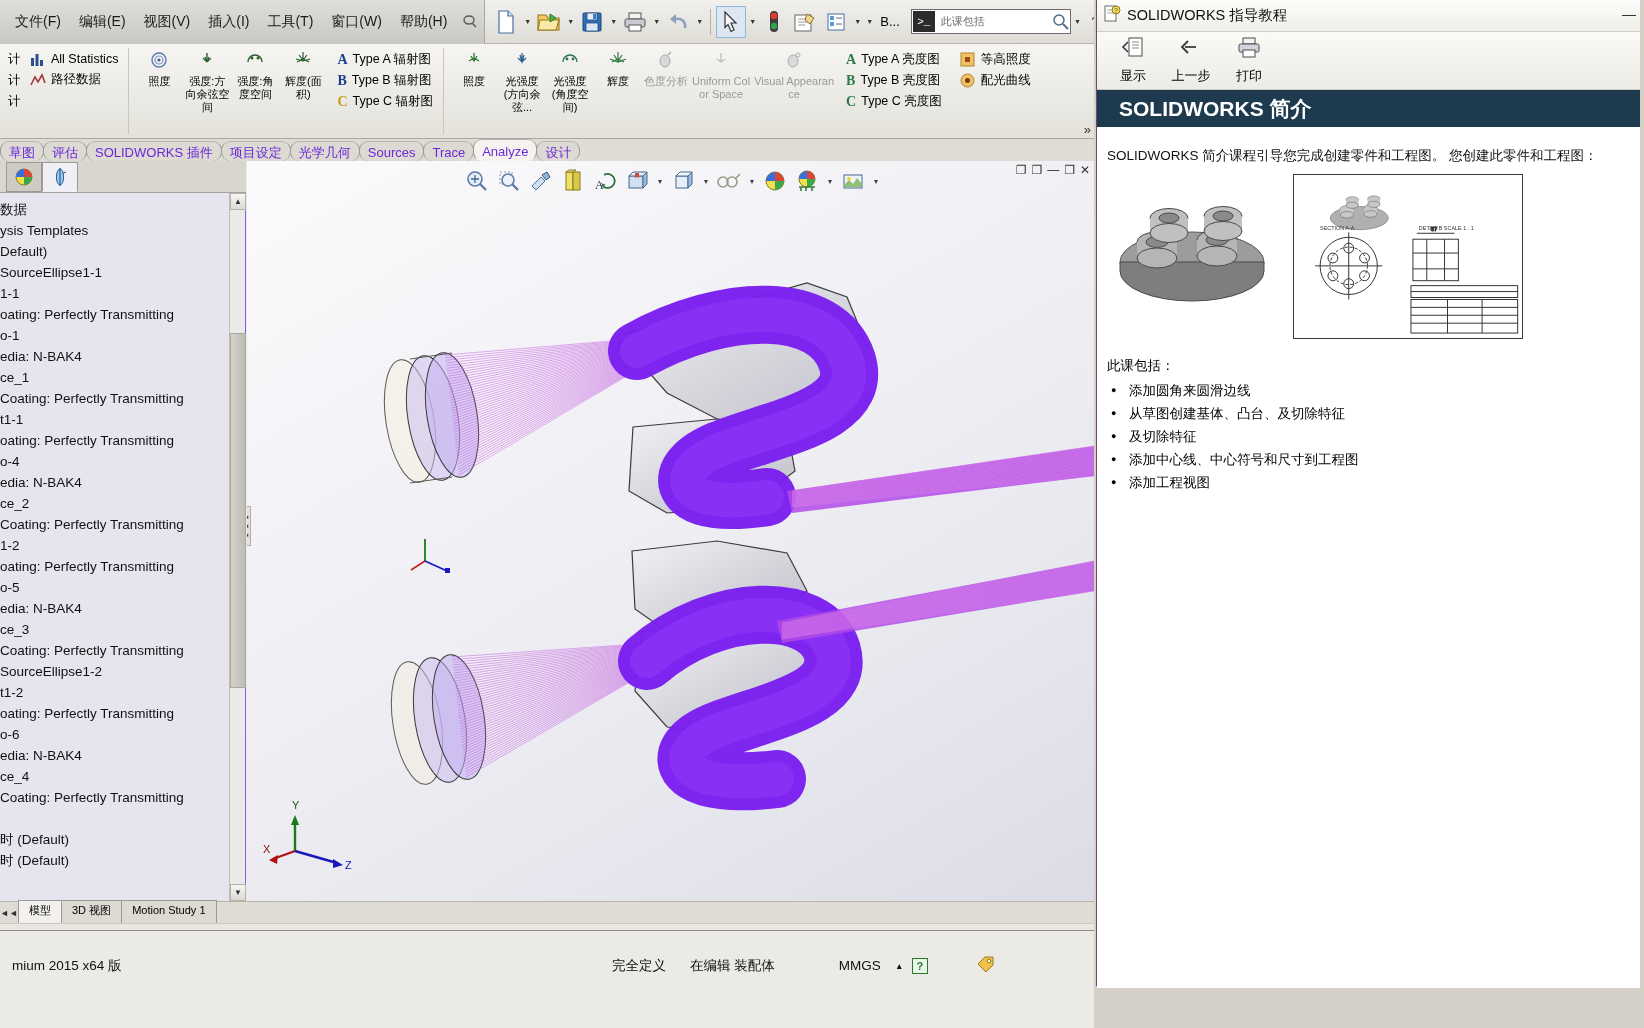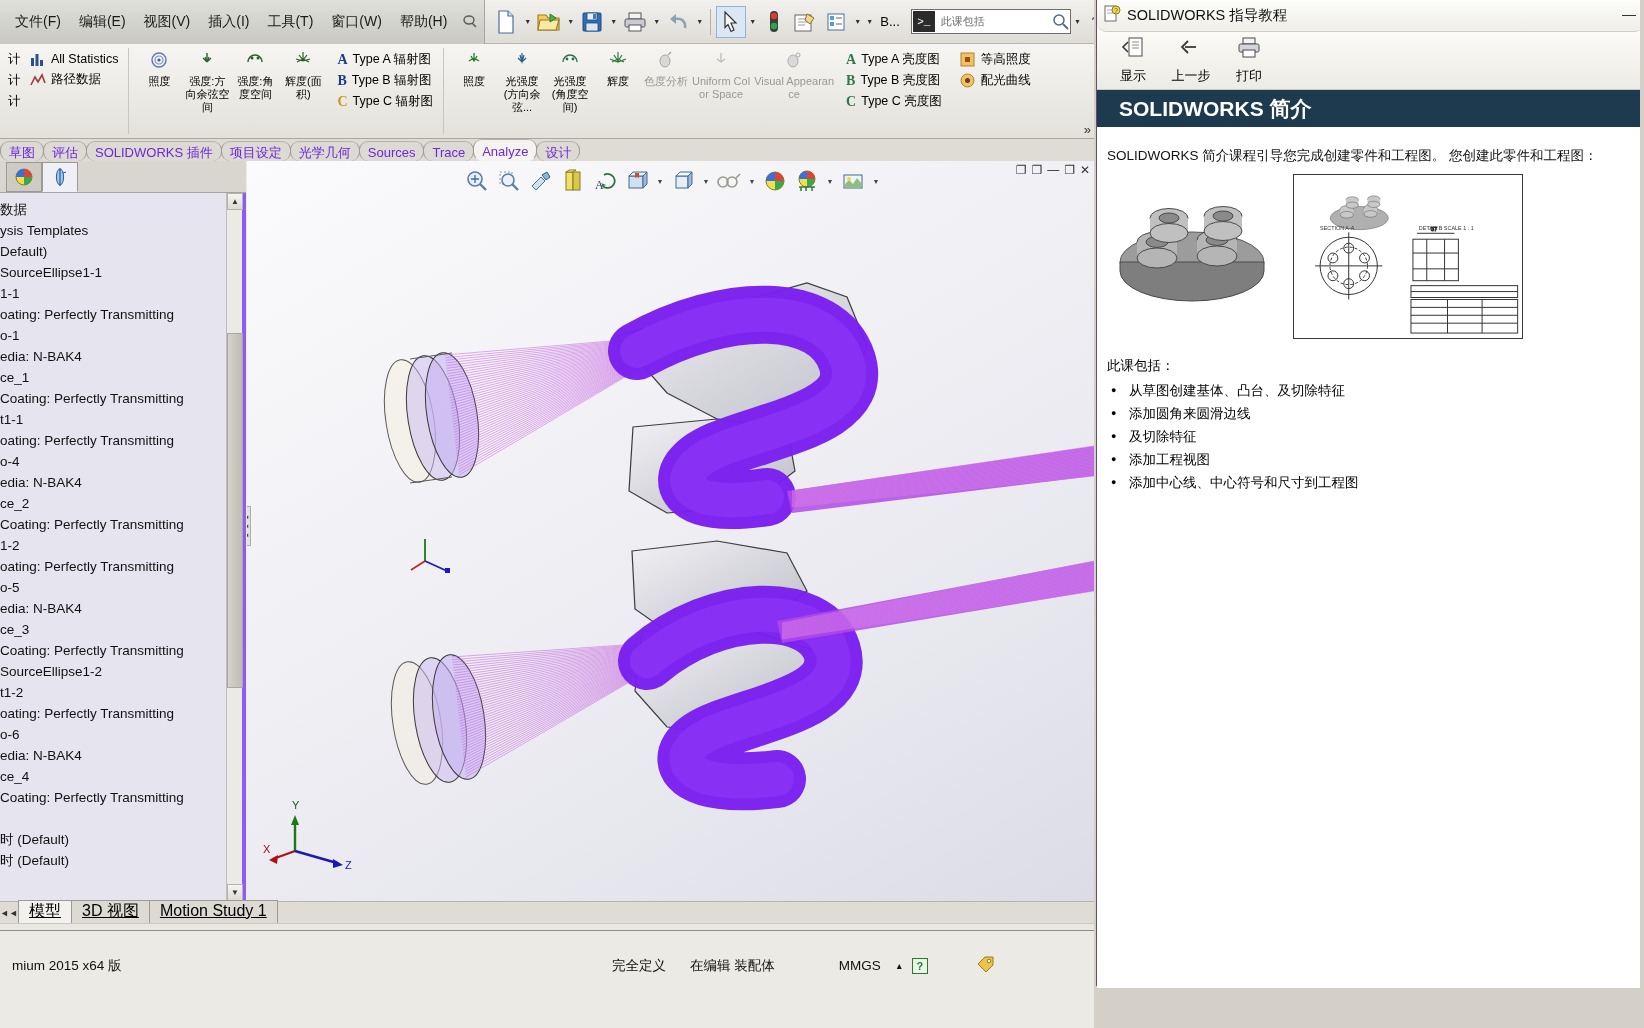--- a/index.html
+++ b/index.html
@@ -68,21 +68,21 @@
   .tabstrip { position:absolute; left:0; top:139px; width:1094px; height:22px;
               background:#dedcd5; display:flex; align-items:flex-end; }
   .cmtab { height:20px; padding:1px 8px 0 8px; font-size:13px; line-height:19px;
            border-left:1px solid #9c9a92; border-right:1px solid #9c9a92;
            border-top:1px solid #b5b3ab; background:#dcdad3; color:#6d28d9;
            margin-right:-1px; cursor:default; white-space:nowrap;border-radius:9px; }
   .cmtab.active { background:#f4f3f0; height:22px; line-height:21px; border-bottom:1px solid #f4f3f0; }
 
   
   .treepanel { position:absolute; left:0; top:161px; width:246px; height:740px;
-               background:#d946ef; border-right:4px solid #8b5cf6; }
+               background:#d946ef; border-right:1px solid #8b5cf6; }
   .tree-tabs { position:absolute; left:0; top:0; width:246px; height:32px;
                background:#d8d6cf; border-bottom:1px solid #a6a49c; display:flex; align-items:center;
                padding-left:6px; gap:0; }
   .tree-tab { width:36px; height:30px; display:flex; align-items:center; justify-content:center;
               border:1px solid #9b9a94; background:#cdcbc4; cursor:default; }
   .tree-tab.active { background:#f0eff5; border-bottom-color:#f0eff5; }
   .tree-body { position:absolute; left:0; top:32px; width:230px; height:708px;
                background:#e6e5ef; overflow:hidden; padding-top:6px; }
   .tree-row { height:21px; line-height:21px; font-size:13.5px; white-space:nowrap;
               padding-left:0; color:#111; cursor:default; }
@@ -108,41 +108,41 @@
 
   
   .vsplit { position:absolute; left:-5px; top:345px; width:9px; height:40px;
             background:#e3e1da; border:1px solid #b0aea6; display:flex; flex-direction:column;
             align-items:center; justify-content:center; gap:3px; cursor:default; }
   .vsplit i { font-size:6px; font-style:normal; color:#444; }
 
   
   .bottombar { position:absolute; left:0; top:901px; width:1094px; height:22px;
                background:#dedcd5; display:flex; align-items:center; border-top:1px solid #b6b4ac; }
-  .btab { height:25px; line-height:19px; padding:0 10px; font-size:16px; background:#dcdad3;
-          border:1px solid #9c9a92; margin-right:-1px; cursor:default; white-space:nowrap;text-decoration:underline; }
+  .btab { height:25px; line-height:19px; padding:0 10px; font-size:11px; background:#dcdad3;
+          border:1px solid #9c9a92; margin-right:-1px; cursor:default; white-space:nowrap; }
   .btab.active { background:#f2f1ee; }
   .btab-arrow { width:18px; height:20px; display:flex; align-items:center; justify-content:center;
                 font-size:9px; color:#333; cursor:default; }
 
   .statusspacer { position:absolute; left:0; top:923px; width:1094px; height:35px;
                   background:#e8e7e1; border-top:1px solid #cac8c0; }
   .sw-icon-strip { position:absolute; left:2px; top:926px; width:26px; height:28px;
                    display:flex; align-items:center; justify-content:center; }
 
   .statusbar { position:absolute; left:0; top:930px; width:1094px; height:70px;
                background:#eceae4; border-top:1px solid #8e8c84; display:flex;
                align-items:center; font-size:13.5px; color:#111; }
   .sb-item { padding:0 12px; white-space:nowrap; cursor:default; }
 
   
   #tut { position:absolute; left:1096px; top:0; width:548px; height:986px;
          background:#fff; border-left:1px solid #6b4b6b; }
   .tut-title { height:32px; background:linear-gradient(#fdfdfb,#efeee8);
-               border-bottom:1px solid #cfcdc6; display:flex; align-items:center; padding-left:6px;border-radius:9px; }
+               border-bottom:1px solid #cfcdc6; display:flex; align-items:center; padding-left:6px; }
   .tut-title .t { font-size:14.5px; color:#101010; margin-left:6px; }
   .tut-min { position:absolute; right:8px; top:6px; font-size:14px; color:#333; cursor:default; }
   .tut-tools { height:58px; background:linear-gradient(#fbfaf7,#ecebe5);
                border-bottom:1px solid #c9c7c0; display:flex; align-items:flex-start;
                padding:2px 0 0 8px; gap:2px; }
   .tut-btn { width:56px; display:flex; flex-direction:column; align-items:center; padding-top:2px;
              cursor:default; }
   .tut-btn .lbl { font-size:13px; margin-top:4px; }
   .tut-banner { height:37px; background:#1e3a4f; display:flex; align-items:center;
                 padding-left:22px; }
@@ -1033,25 +1033,25 @@
           <line x1="155" y1="126" x2="155" y2="160"></line>
             <line x1="190" y1="126" x2="190" y2="160"></line>
           <rect x="118" y="112" width="108" height="12"></rect>
           <line x1="118" y1="118" x2="226" y2="118"></line>
         </g>
       </svg>
     </div>
 
     <div class="tut-sub">此课包括：</div>
     <ul class="tut-list" id="tut-list">
+        <li>添加圆角来圆滑边线</li>
         <li>从草图创建基体、凸台、及切除特征</li>
-        <li>添加圆角来圆滑边线</li>
         <li>及切除特征</li>
+        <li>添加中心线、中心符号和尺寸到工程图</li>
         <li>添加工程视图</li>
-        <li>添加中心线、中心符号和尺寸到工程图</li>
       </ul>
   </div>
   <div class="tut-bottom">
     <div class="tut-foot-line"></div>
   </div>
 </div>
 
 <div id="deskright"></div>
 
 </body></html>

